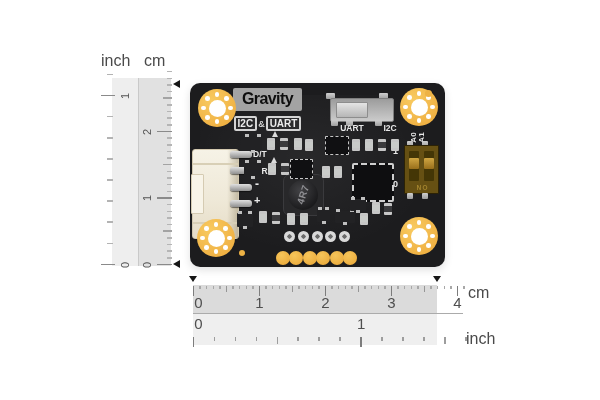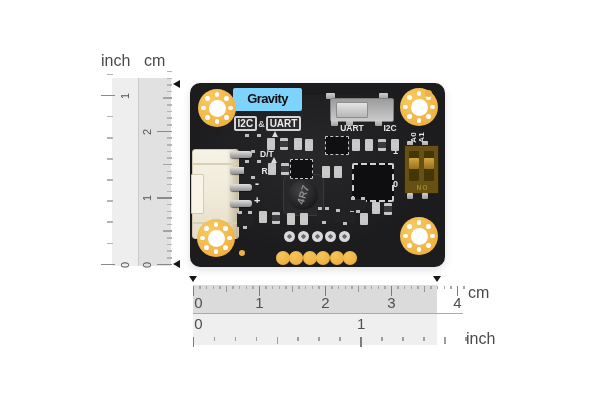--- a/index.html
+++ b/index.html
@@ -17,22 +17,22 @@
   .harrow{position:absolute;width:0;height:0;border-left:4.5px solid transparent;
           border-right:4.5px solid transparent;border-top:6.5px solid #161616;}
   #board{position:absolute;left:190px;top:83px;width:255px;height:184px;background:#1c1c1e;
          border-radius:10px;box-shadow:0 3px 8px rgba(0,0,0,.12);}
   #board .sheen{position:absolute;left:10px;top:12px;width:235px;height:158px;border-radius:6px;
          background:radial-gradient(ellipse at 45% 40%,rgba(255,255,255,.055),rgba(255,255,255,0) 70%);}
   .hole{position:absolute;border-radius:50%;
         background:radial-gradient(circle at 35% 30%,#f8ca60,#eda93a);}
   .hole .ctr{position:absolute;left:10.5px;top:10.5px;width:17px;height:17px;border-radius:50%;background:#fff;}
   .hole .dot{position:absolute;width:4.6px;height:4.6px;border-radius:50%;background:#fff;}
-  .logo{position:absolute;left:43px;top:5px;width:69px;height:23px;background:#7dd3fc;border-radius:2px;
-        color:#0e0e0e;font-weight:bold;font-size:13px;letter-spacing:-0.6px;text-align:center;line-height:22px;}
+  .logo{position:absolute;left:43px;top:5px;width:69px;height:23px;background:#a3a3a3;border-radius:2px;
+        color:#0e0e0e;font-weight:bold;font-size:16px;letter-spacing:-0.6px;text-align:center;line-height:22px;}
   .badge{position:absolute;left:43px;top:30px;width:69px;height:21px;display:flex;align-items:center;justify-content:center;}
   .badge .box{border:2px solid #d4d4d4;border-radius:2px;color:#ececec;font-weight:bold;font-size:10px;
         line-height:11px;padding:0 2px;background:rgba(255,255,255,.04);}
   .badge .amp{color:#d4d4d4;font-weight:bold;font-size:9px;margin:0 1px;}
   .silk{position:absolute;color:#e8e8e8;font-weight:bold;font-size:8.5px;line-height:10px;}
   .sw-body{position:absolute;left:140px;top:15px;width:62px;height:22px;border-radius:2px;
         background:linear-gradient(180deg,#9c9c9c,#cbcbcb);border:1px solid #7e7e7e;}
   .sw-knob{position:absolute;left:5px;top:3px;width:30px;height:14px;border-radius:1px;
         background:linear-gradient(180deg,#e4e4e4,#b6b6b6);border:1px solid #8d8d8d;}
   .pad{position:absolute;background:linear-gradient(180deg,#cfcfcf,#9e9e9e);border-radius:1px;}
@@ -227,21 +227,21 @@
     <div class="conn">
       <div class="shadowr"></div>
       <div class="seam" style="top:13px;"></div>
       <div class="seam" style="top:72px;"></div>
       <div class="tab"></div>
     </div>
     <div class="pin" style="left:40px;top:68px;"></div>
     <div class="pin" style="left:40px;top:84px;"></div>
     <div class="pin" style="left:40px;top:101px;"></div>
     <div class="pin" style="left:40px;top:117px;"></div>
-    <div class="silk" style="left:70px;top:66px;">D/T</div>
+    <div class="silk" style="left:63px;top:66px;">D/T</div>
     <div class="silk" style="left:63px;top:83px;">C/R</div>
     <div class="silk" style="left:65px;top:96px;font-size:12px;">-</div>
     <div class="silk" style="left:64px;top:112px;font-size:11px;">+</div>
 
     <div class="inductor">
       <div class="coil"></div>
       <div class="lbl">4R7</div>
     </div>
 
     <div class="qfn"></div>

